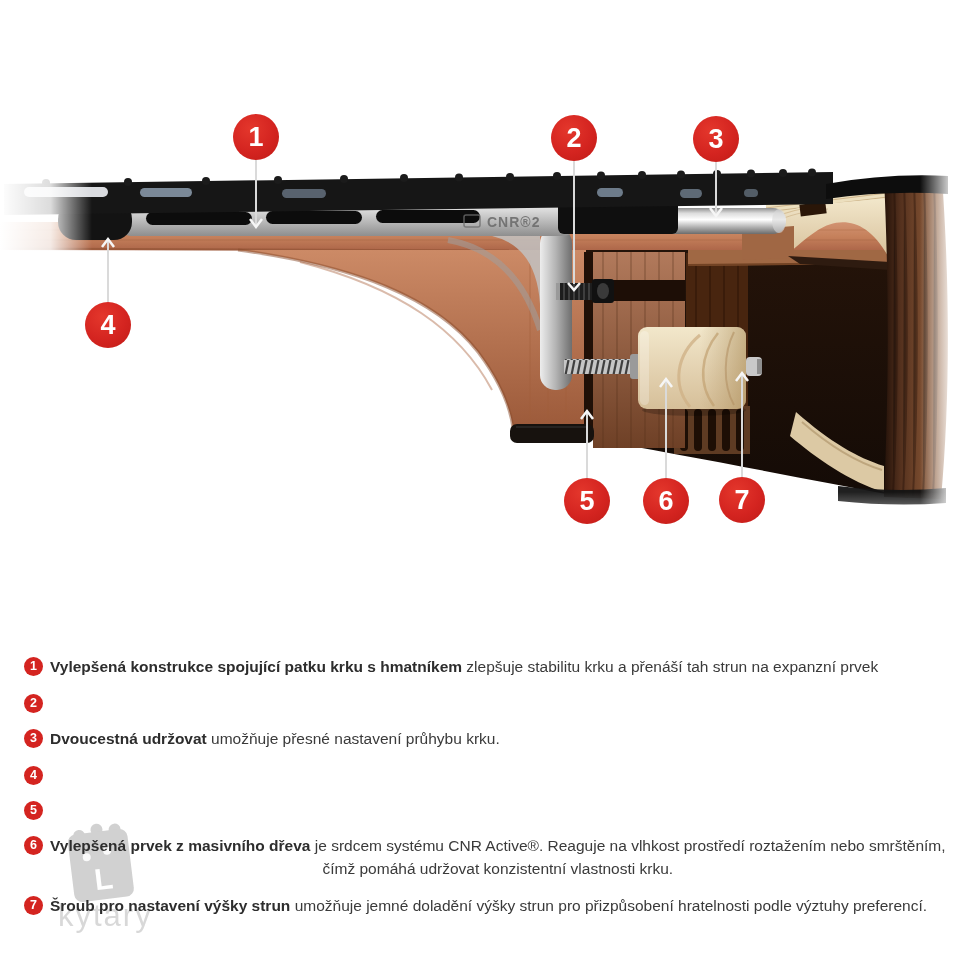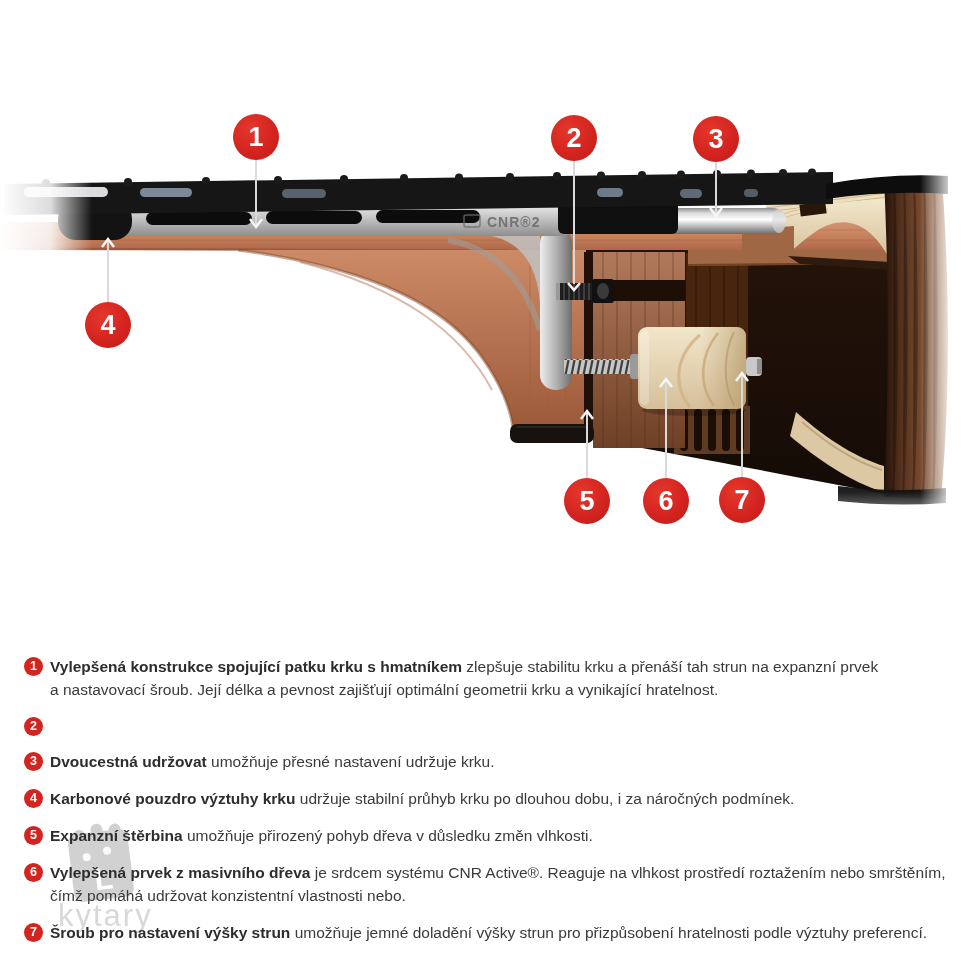--- a/index.html
+++ b/index.html
@@ -16,21 +16,21 @@
   .c4{left:85px;top:302px;}  .c5{left:564px;top:478px;} .c6{left:643px;top:478px;}
   .c7{left:719px;top:477px;}
   
   .watermark{position:absolute;left:44px;top:814px;z-index:1;opacity:.85;}
   
   .legend{position:absolute;left:24px;top:655px;width:934px;z-index:2;}
   .item{display:flex;align-items:flex-start;margin-bottom:14px;}
   .bullet{flex:0 0 19px;width:19px;height:19px;border-radius:50%;background:#d42420;
           color:#fff;font-size:12.5px;font-weight:bold;display:flex;align-items:center;
           justify-content:center;margin-top:2px;margin-right:7px;line-height:1;}
-  .text{font-size:15.5px;line-height:23px;margin:0;color:#3a3a3a;}
+  .text{font-size:15.5px;line-height:23px;margin:0;color:#3a3a3a;text-align:center;}
   .text b{color:#2d2d2d;}
   .line2{display:block;}
 </style>
 </head>
 <body>
 
 <div class="figure">
 <svg width="966" height="630" viewBox="0 0 966 630" xmlns="http://www.w3.org/2000/svg">
   <defs>
     <linearGradient id="railG" x1="0" y1="0" x2="0" y2="1">
@@ -301,38 +301,36 @@
       <circle cx="66" cy="36" r="4" fill="#ffffff" opacity="0.9"></circle>
       <text x="50" y="74" font-family="Liberation Sans, sans-serif" font-size="30" font-weight="bold" fill="#ffffff">L</text>
     </g>
     <text x="14" y="112" font-family="Liberation Sans, sans-serif" font-size="31" fill="#d2d2d2" letter-spacing="2">kytary</text>
   </svg>
 </div>
 
 <div class="legend">
   <div class="item">
     <span class="bullet">1</span>
-    <p class="text"><b>Vylepšená konstrukce spojující patku krku s hmatníkem</b><span> zlepšuje stabilitu krku a přenáší tah strun na expanzní prvek</span><span class="line2">a nastavovací šroub. Její délka a pevnost zajišťují optimální geometrii krku a vynikající hratelnost.</span></p>
+    <p class="text"><b>Vylepšená konstrukce spojující patku krku s hmatníkem</b><span> zlepšuje stabilitu krku a přenáší tah strun na expanzní prvek</span></p>
   </div>
   <div class="item">
     <span class="bullet">2</span>
   </div>
   <div class="item">
     <span class="bullet">3</span>
-    <p class="text"><b>Dvoucestná udržovat</b><span> umožňuje přesné nastavení udržuje krku.</span><span class="line2"></span></p>
+    <p class="text"><b>Dvoucestná udržovat</b><span> umožňuje přesné nastavení průhybu krku.</span><span class="line2"></span></p>
   </div>
   <div class="item">
     <span class="bullet">4</span>
-    <p class="text"><b>Karbonové pouzdro výztuhy krku</b><span> udržuje stabilní průhyb krku po dlouhou dobu, i za náročných podmínek.</span><span class="line2"></span></p>
   </div>
   <div class="item">
     <span class="bullet">5</span>
-    <p class="text"><b>Expanzní štěrbina</b><span> umožňuje přirozený pohyb dřeva v důsledku změn vlhkosti.</span><span class="line2"></span></p>
   </div>
   <div class="item">
     <span class="bullet">6</span>
-    <p class="text"><b>Vylepšená prvek z masivního dřeva</b><span> je srdcem systému CNR Active®. Reaguje na vlhkost prostředí roztažením nebo smrštěním,</span><span class="line2">čímž pomáhá udržovat konzistentní vlastnosti nebo.</span></p>
+    <p class="text"><b>Vylepšená prvek z masivního dřeva</b><span> je srdcem systému CNR Active®. Reaguje na vlhkost prostředí roztažením nebo smrštěním,</span><span class="line2">čímž pomáhá udržovat konzistentní vlastnosti krku.</span></p>
   </div>
   <div class="item">
     <span class="bullet">7</span>
     <p class="text"><b>Šroub pro nastavení výšky strun</b><span> umožňuje jemné doladění výšky strun pro přizpůsobení hratelnosti podle výztuhy preferencí.</span><span class="line2"></span></p>
   </div>
 </div>
 
 </body></html>

